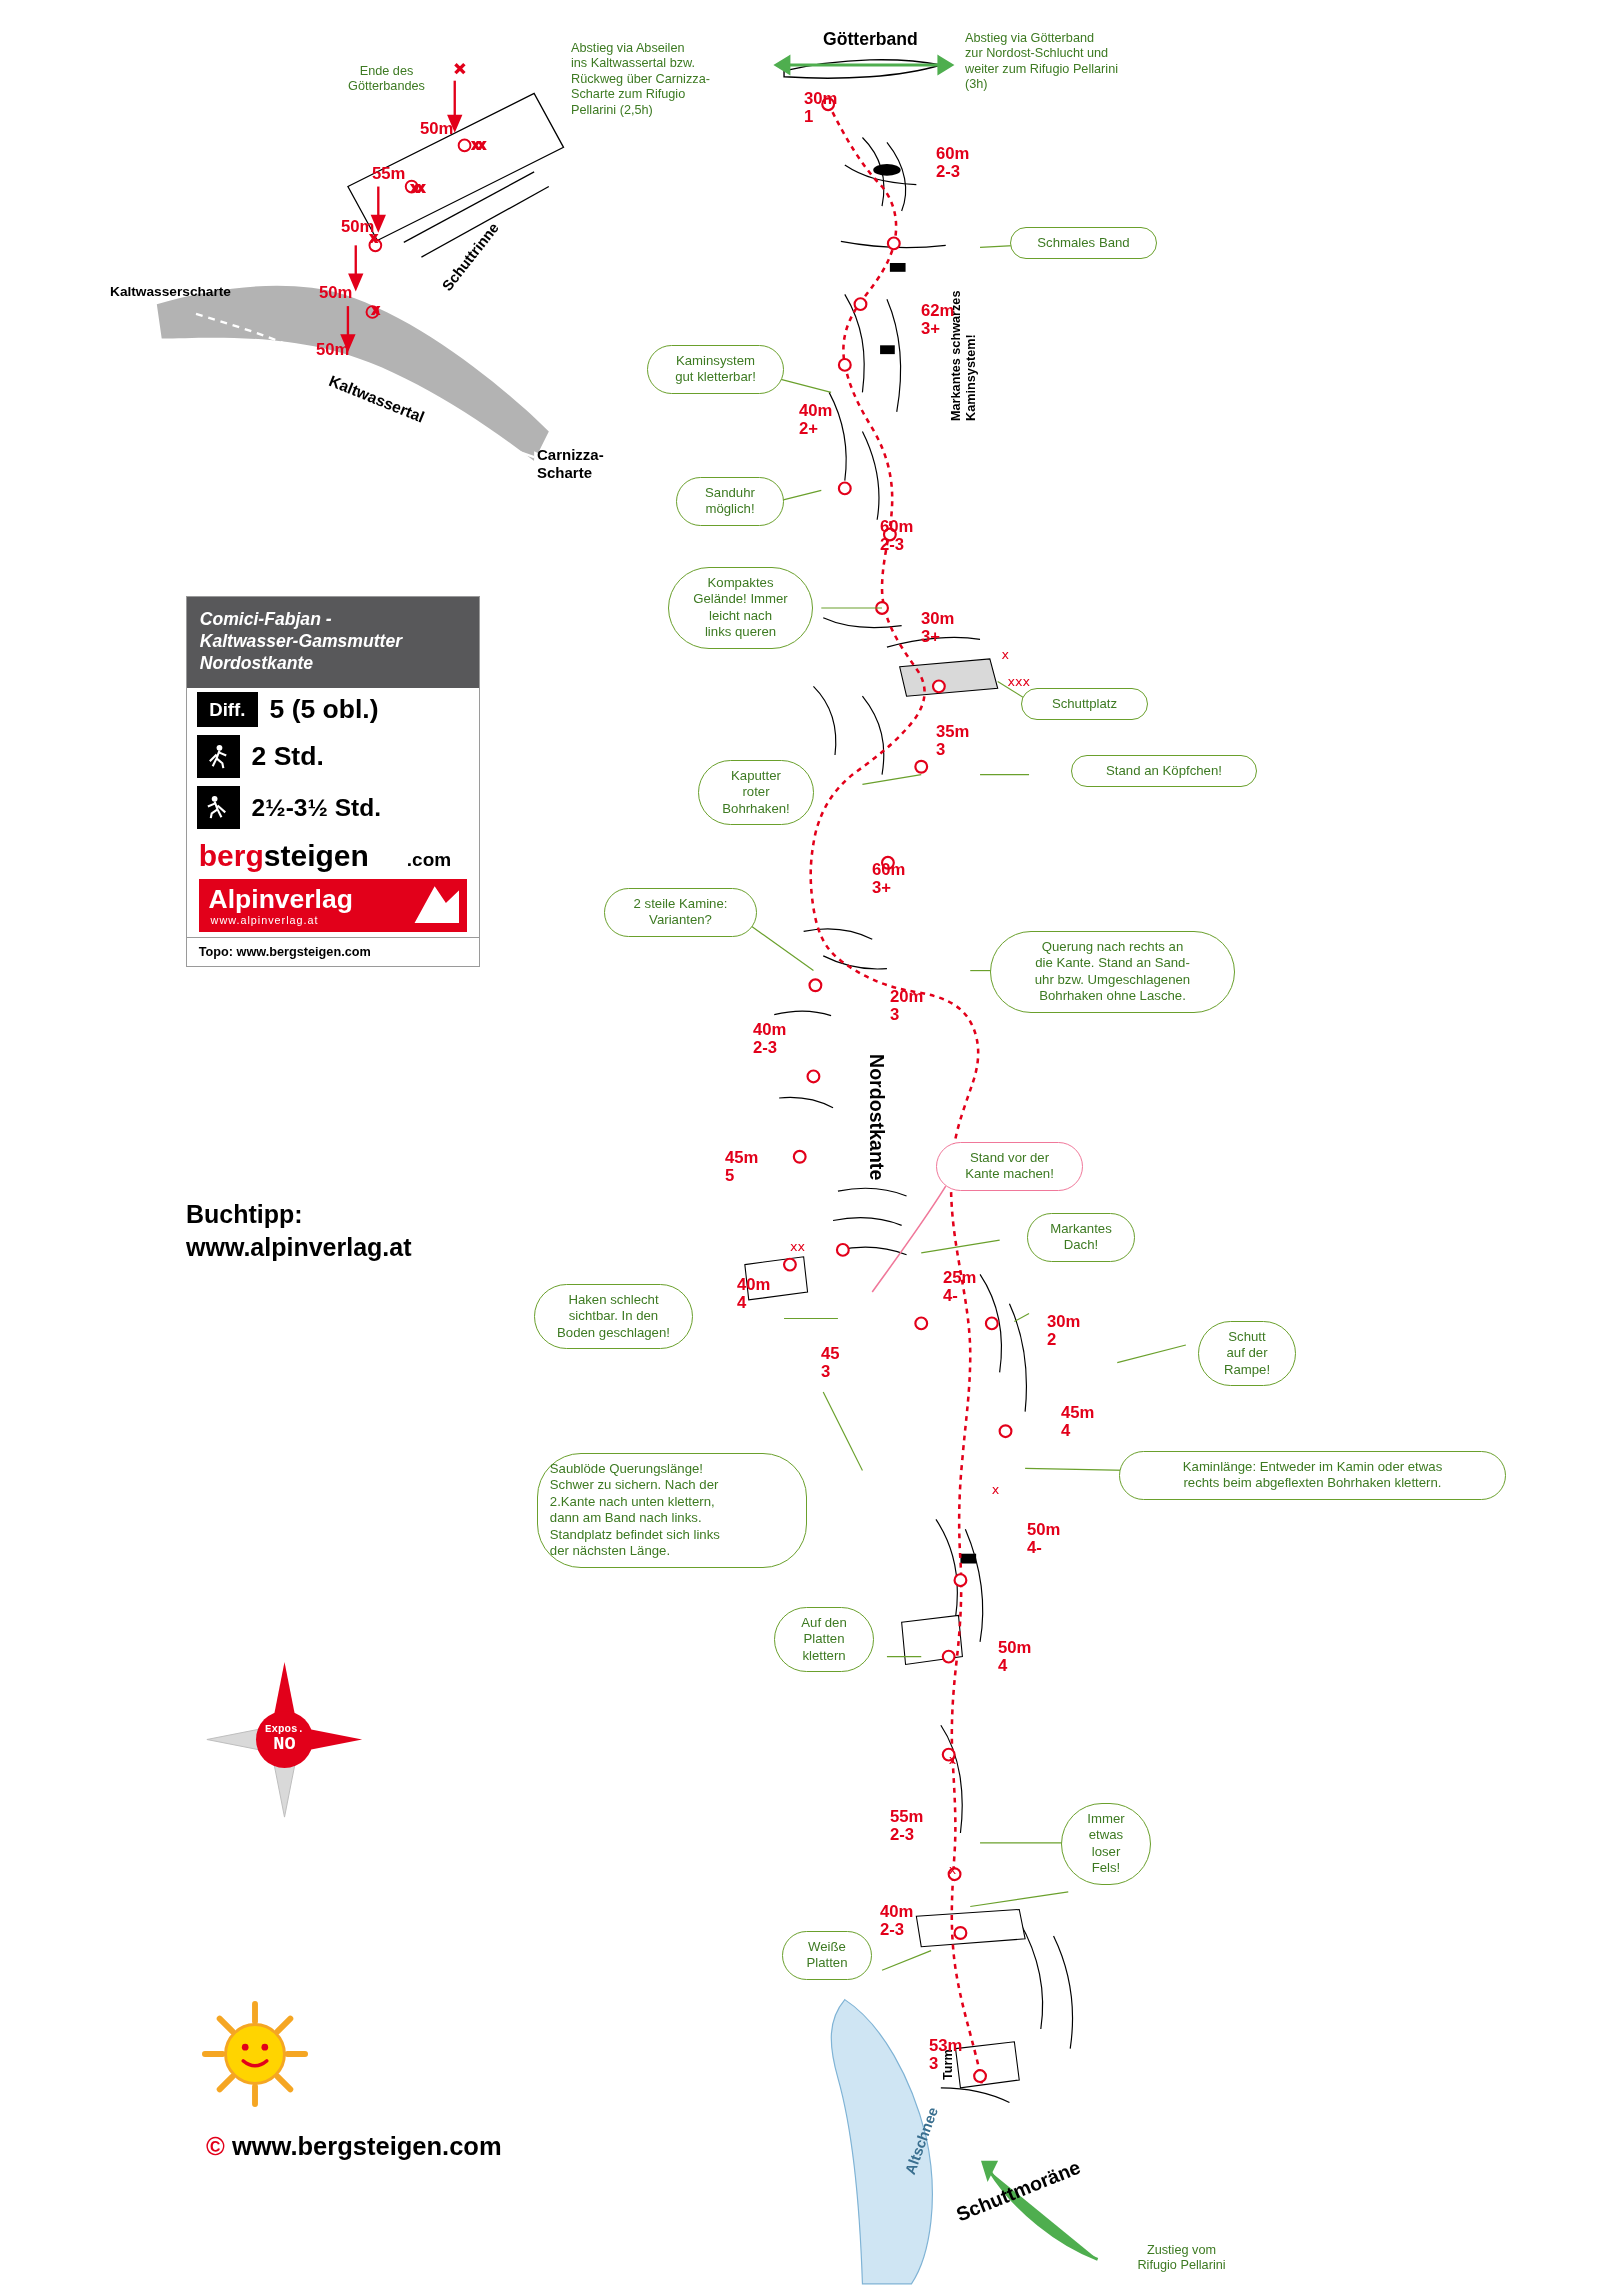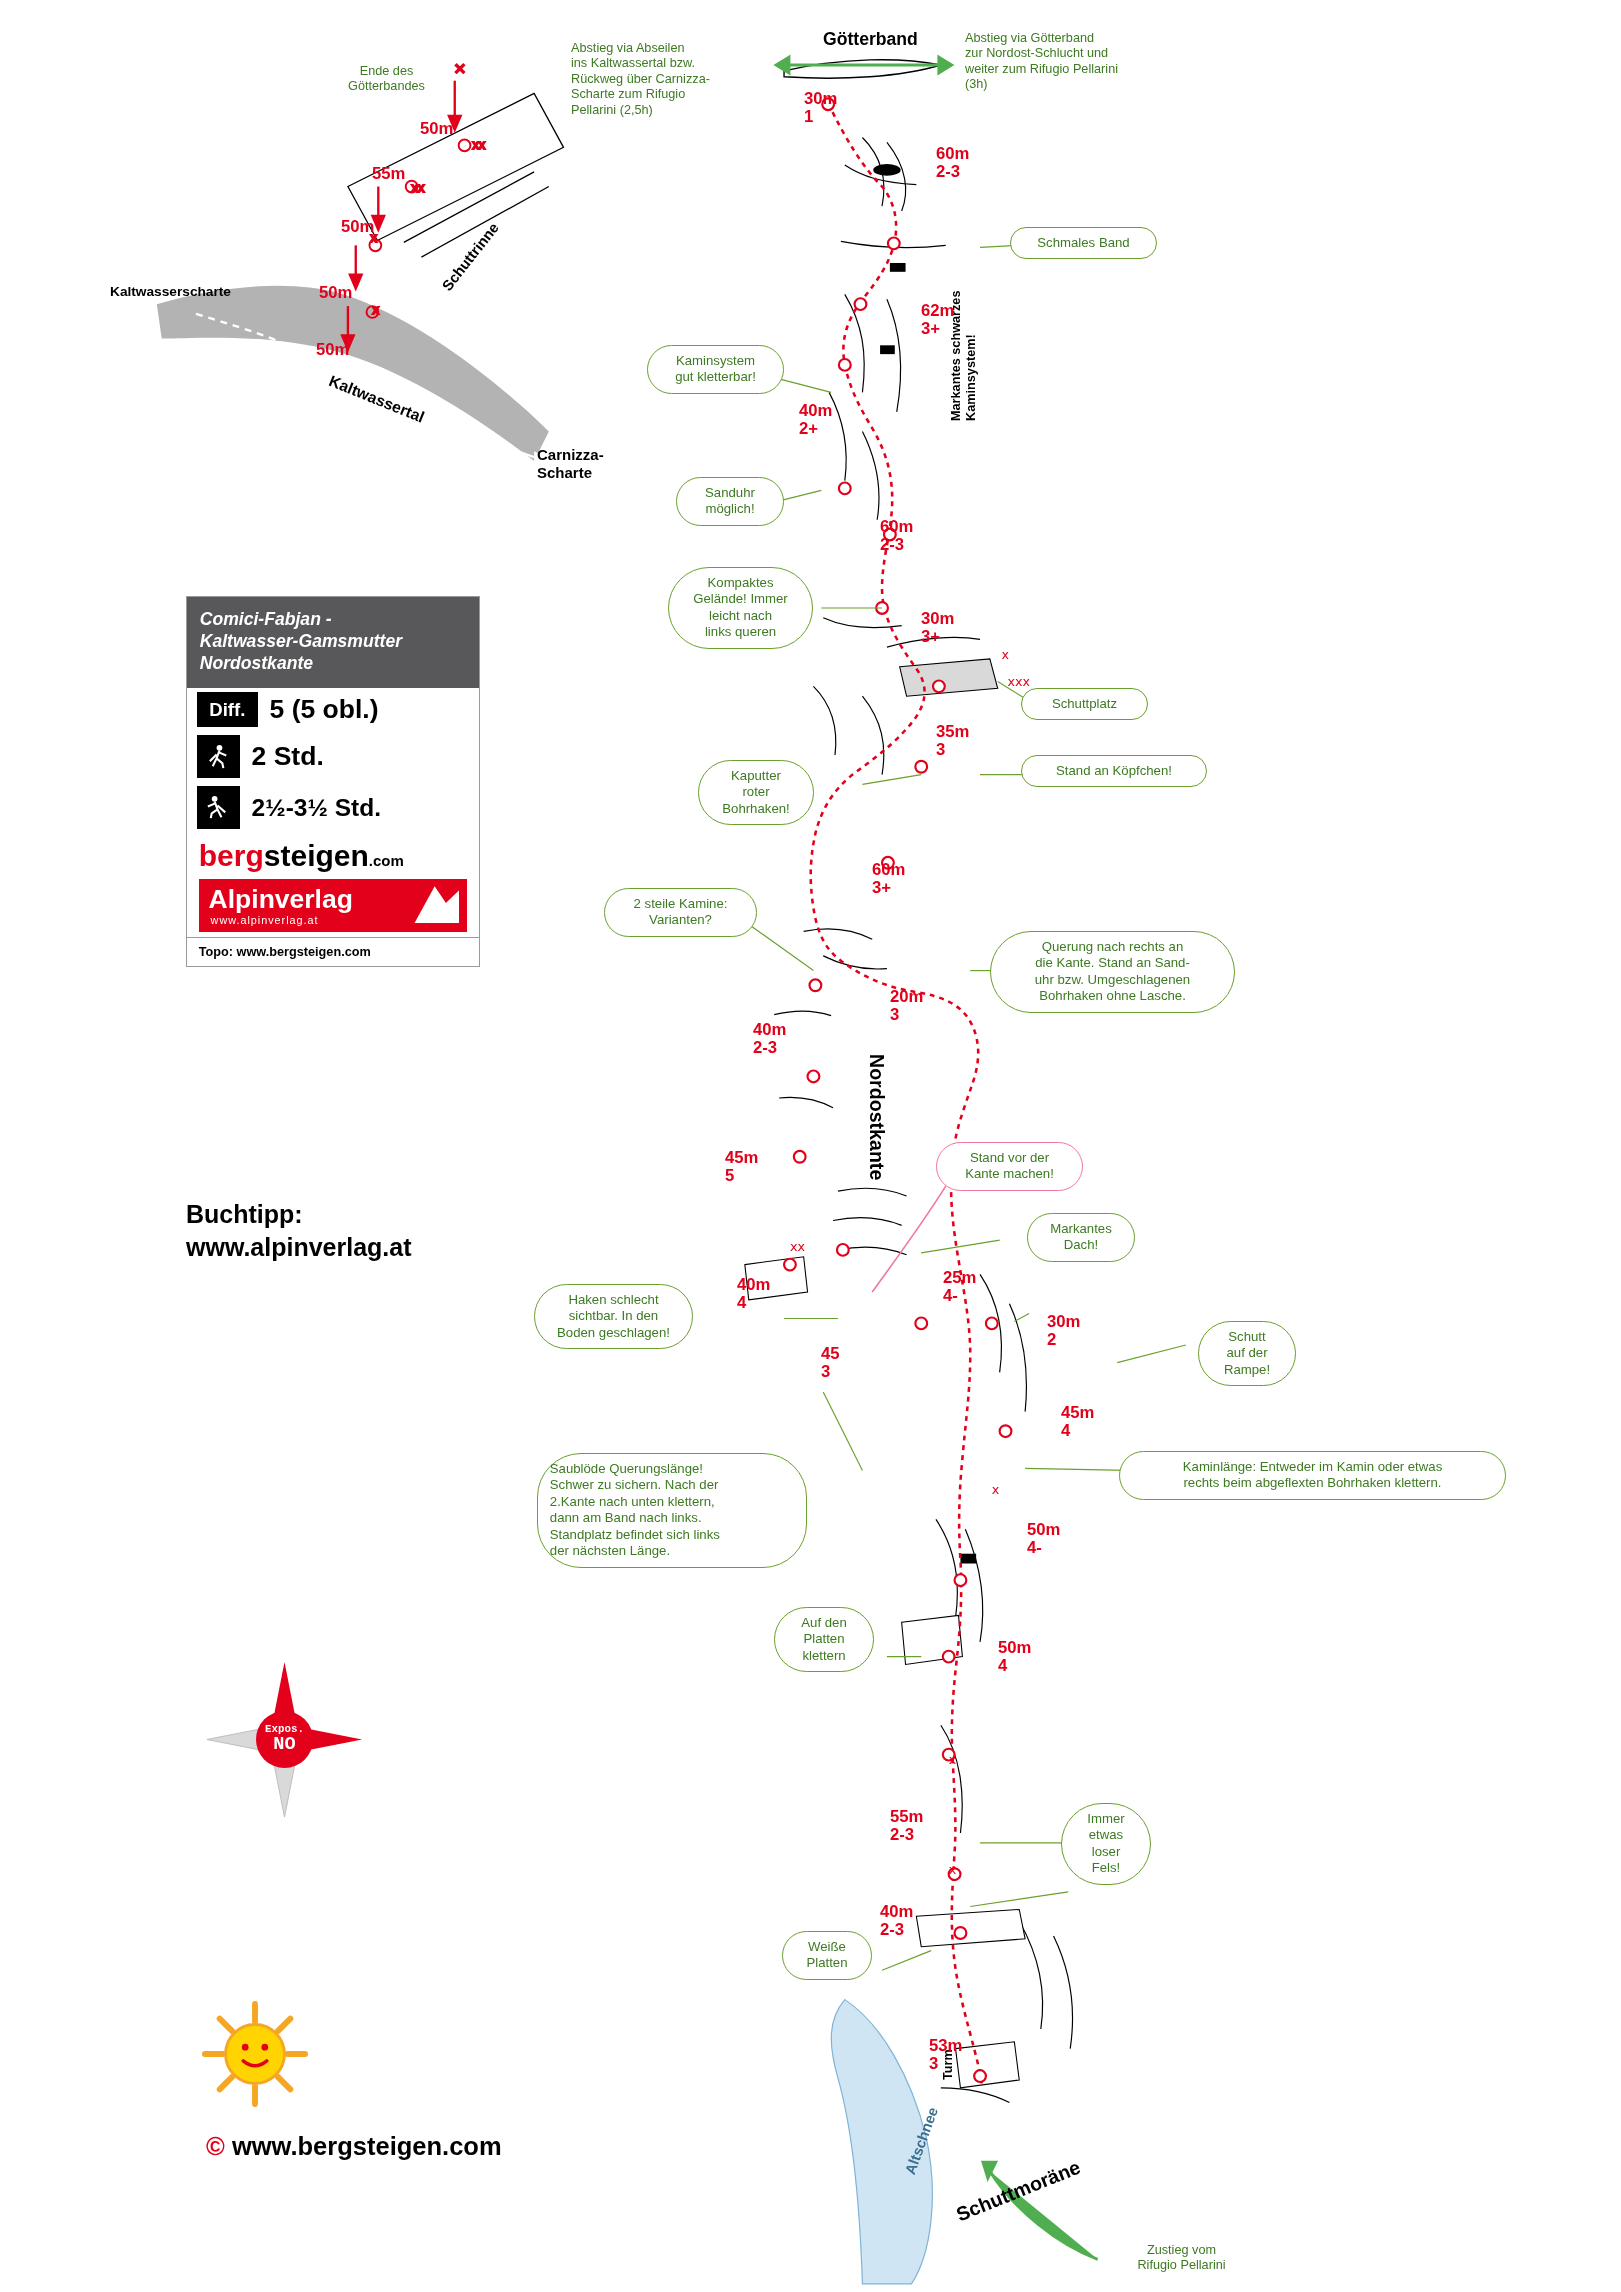--- a/index.html
+++ b/index.html
@@ -22,21 +22,21 @@
             line-height:1.25;padding:11.8px 12.7px 13.7px 12.7px;}
   .info-row{display:flex;align-items:center;padding:3.9px 9.8px;}
   .info-ic{width:43px;height:43px;background:#000;color:#fff;flex:0 0 auto;
            display:flex;align-items:center;justify-content:center;
            font-size:23.5px;}
   .info-ic.diff{font-size:18.6px;font-weight:bold;width:61px;height:35px;}
   .info-tx{font-size:26.5px;font-weight:bold;margin-left:11.8px;line-height:1.12;}
   .info-tx.small{font-size:24.5px;}
   #brand1{padding:5.9px 11.8px 2px 11.8px;font-size:30px;font-weight:bold;color:#e2001a;}
   #brand1 .b2{color:#000;}
-  #brand1 .b3{font-size:15px;color:#000;}
+  #brand1 .b3{font-size:19px;color:#000;margin-left:38px;}
   #alpin{margin:3.9px 11.8px 5.9px 11.8px;background:#e2001a;color:#fff;height:53px;
          position:relative;padding-left:45px;}
   #alpin .t{position:absolute;left:9.8px;top:5.9px;font-size:26.5px;font-weight:bold;}
   #alpin .s{position:absolute;left:11.8px;top:35px;font-size:10.8px;letter-spacing:1px;}
   #alpin .w{position:absolute;right:7.8px;top:7.8px;width:45px;height:37px;
             background:#fff;clip-path:polygon(0 100%,45% 0,70% 45%,100% 10%,100% 100%);}
   #topo{background:#ffffff;border-top:1px solid #9a9a9a;
         font-size:12.7px;font-weight:bold;padding:6.9px 11.8px;}
   #buchtipp{left:186px;top:1198px;font-size:25px;font-weight:bold;line-height:1.3;}
   
@@ -344,21 +344,21 @@
 <div class="abs bubble" style="left:1010px;top:227px;width:147px;">Schmales Band</div>
 <div class="abs bubble" style="left:647px;top:345px;width:137px;white-space:pre-line;">Kaminsystem
 gut kletterbar!</div>
 <div class="abs bubble" style="left:676px;top:477px;width:108px;white-space:pre-line;">Sanduhr
 möglich!</div>
 <div class="abs bubble" style="left:668px;top:567px;width:145px;white-space:pre-line;">Kompaktes
 Gelände! Immer
 leicht nach
 links queren</div>
 <div class="abs bubble" style="left:1021px;top:688px;width:127px;">Schuttplatz</div>
-<div class="abs bubble" style="left:1021px;top:755px;width:186px;">Stand an Köpfchen!</div>
+<div class="abs bubble" style="left:1071px;top:755px;width:186px;">Stand an Köpfchen!</div>
 <div class="abs bubble" style="left:698px;top:760px;width:116px;white-space:pre-line;">Kaputter
 roter
 Bohrhaken!</div>
 <div class="abs bubble" style="left:604px;top:888px;width:153px;white-space:pre-line;">2 steile Kamine:
 Varianten?</div>
 <div class="abs bubble" style="left:990px;top:931px;width:245px;white-space:pre-line;">Querung nach rechts an
 die Kante. Stand an Sand-
 uhr bzw. Umgeschlagenen
 Bohrhaken ohne Lasche.</div>
 <div class="abs bubble pink" style="left:936px;top:1142px;width:147px;white-space:pre-line;">Stand vor der

